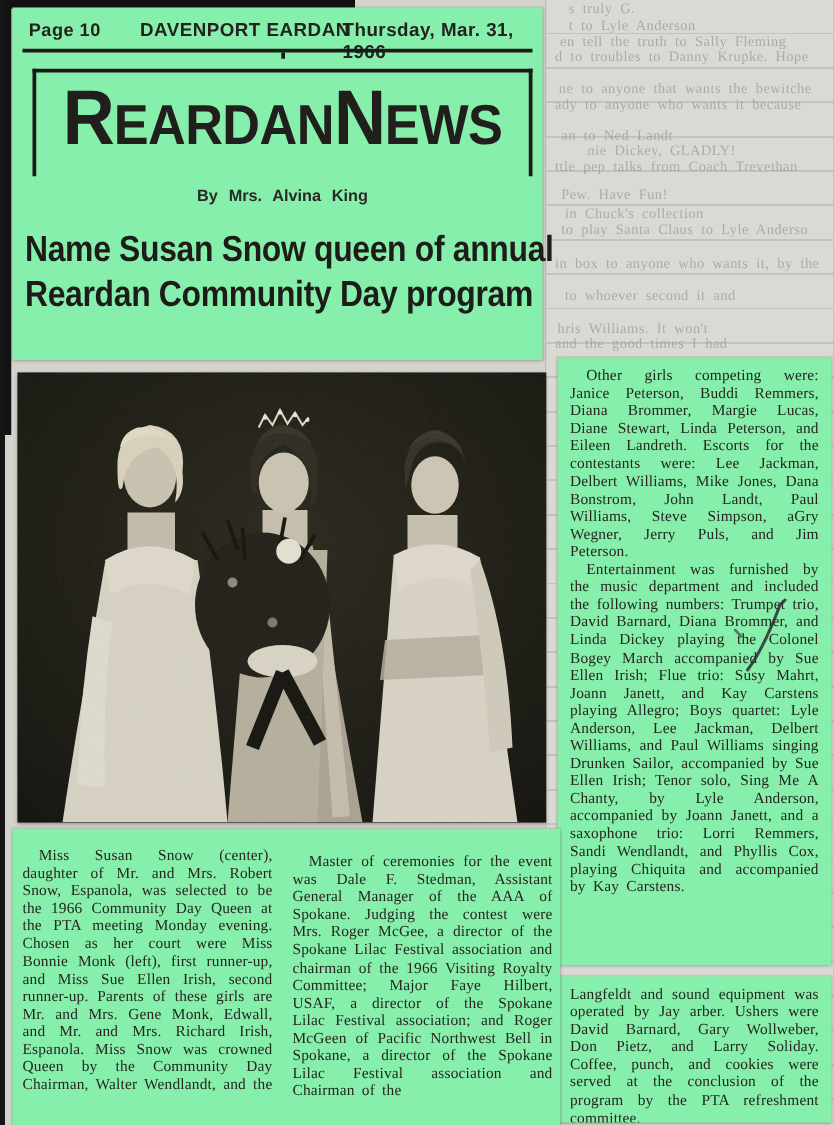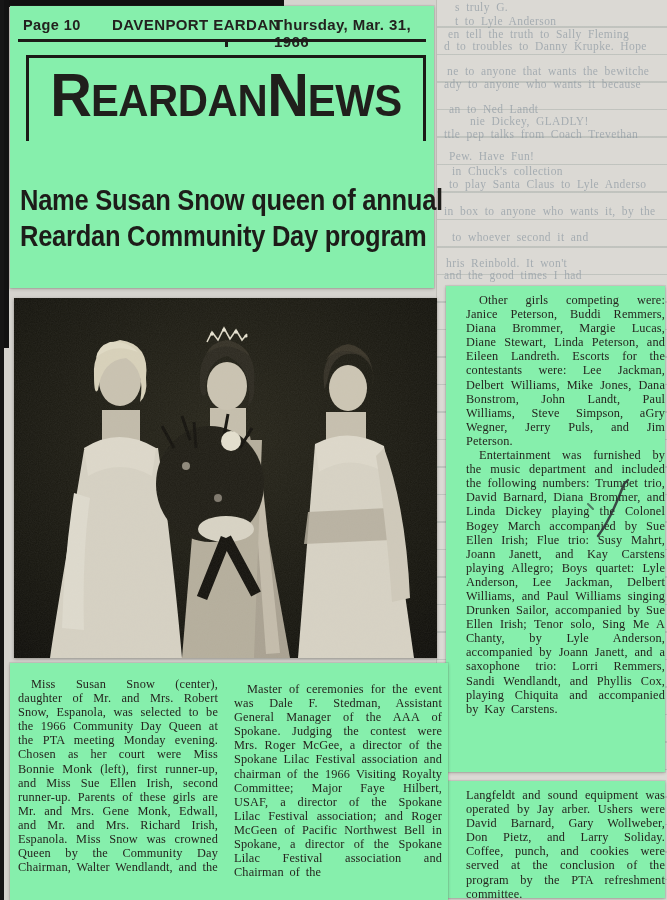--- a/index.html
+++ b/index.html
@@ -61,21 +61,21 @@
   
   .photo{position:absolute;left:14px;top:298px;width:423px;height:360px;
     background:#14130e;box-shadow:0 1px 3px rgba(40,38,30,.4);overflow:hidden;}
 
   
   .copy{font-size:12.3px;line-height:14.1px;color:#26251f;text-align:justify;
     text-justify:inter-word;letter-spacing:.15px;word-spacing:2.5px;}
   .copy p{margin:0;text-indent:13px;}
   .colL{position:absolute;left:8px;top:14px;width:200px;height:230px;overflow:hidden;}
   .colM{position:absolute;left:224px;top:19px;width:208px;height:225px;overflow:hidden;}
-  .rcol{position:absolute;left:20px;top:7px;width:199px;}
+  .rcol{position:absolute;left:10px;top:7px;width:199px;}
 
   
   .pen-mark{position:absolute;left:580px;top:478px;width:60px;height:70px;pointer-events:none;}
 </style>
 </head>
 <body>
 
 <div id="screen" data-name="scrapbook-page-scan">
 
   <div class="lined-paper" data-name="lined-notebook-paper"></div>
@@ -88,21 +88,21 @@
       <span class="bleed-frag" data-name="bleed-text-fragment" style="left: 444px; top: 40px;">d to troubles to Danny Krupke. Hope</span>
       <span class="bleed-frag" data-name="bleed-text-fragment" style="left: 444px; top: 78px;">ady to anyone who wants it because</span>
       <span class="bleed-frag" data-name="bleed-text-fragment" style="left: 449px; top: 103px;">an to Ned Landt</span>
       <span class="bleed-frag" data-name="bleed-text-fragment" style="left: 431px; top: 115px; margin-left: 39px;">nie Dickey, GLADLY!</span>
       <span class="bleed-frag" data-name="bleed-text-fragment" style="left: 444px; top: 128px;">ttle pep talks from Coach Trevethan</span>
       <span class="bleed-frag" data-name="bleed-text-fragment" style="left: 449px; top: 150px;">Pew. Have Fun!</span>
       <span class="bleed-frag" data-name="bleed-text-fragment" style="left: 452px; top: 165px;">in Chuck's collection</span>
       <span class="bleed-frag" data-name="bleed-text-fragment" style="left: 449px; top: 178px; text-align: right;">to play Santa Claus to Lyle Anderso</span>
       <span class="bleed-frag" data-name="bleed-text-fragment" style="left: 444px; top: 205px; text-align: right;">in box to anyone who wants it, by the</span>
       <span class="bleed-frag" data-name="bleed-text-fragment" style="left: 452px; top: 231px;">to whoever second it and</span>
-      <span class="bleed-frag" data-name="bleed-text-fragment" style="left: 446px; top: 257px;">hris Reinbold. It won't</span>
+      <span class="bleed-frag" data-name="bleed-text-fragment" style="left: 446px; top: 257px;">hris Williams. It won't</span>
       <span class="bleed-frag" data-name="bleed-text-fragment" style="left: 444px; top: 269px;">and the good times I had</span>
     </div>
 
   <div class="edge-top" data-name="scan-edge-top"></div>
   <div class="edge-left-a" data-name="scan-edge-left-upper"></div>
   <div class="edge-left-b" data-name="scan-edge-left"></div>
 
   <div class="clip clip-top" data-name="clipping-masthead">
     <span class="hdr hdr-page" data-name="page-number-label">Page 10</span>
     <span class="hdr hdr-paper" data-name="newspaper-name">DAVENPORT EARDAN</span>
@@ -110,20 +110,21 @@
     <div class="hdr-rule" data-name="header-rule"></div>
     <div class="hdr-tick" data-name="header-rule-tick"></div>
 
     <div class="mast-box" data-name="masthead-box-border"></div>
     <div class="mast-title" data-name="masthead-title">
       <span class="mast-big" data-name="masthead-initial-r">R</span>
         <span class="mast-small" data-name="masthead-eardan">EARDAN</span>
         <span class="mast-big" data-name="masthead-initial-n">N</span>
         <span class="mast-small" data-name="masthead-ews">EWS</span>
     </div>
+    <div class="byline" data-name="byline">By Mrs. Alvina King</div>
 
     <div class="headline" data-name="article-headline">
       <div data-name="headline-line-1">Name Susan Snow queen of annual</div>
       <div data-name="headline-line-2">Reardan Community Day program</div>
     </div>
   </div>
 
   <div class="photo" data-name="queens-photo">
     <svg width="423" height="360" viewBox="0 0 423 360" data-name="queens-photo-art">
       <defs>

